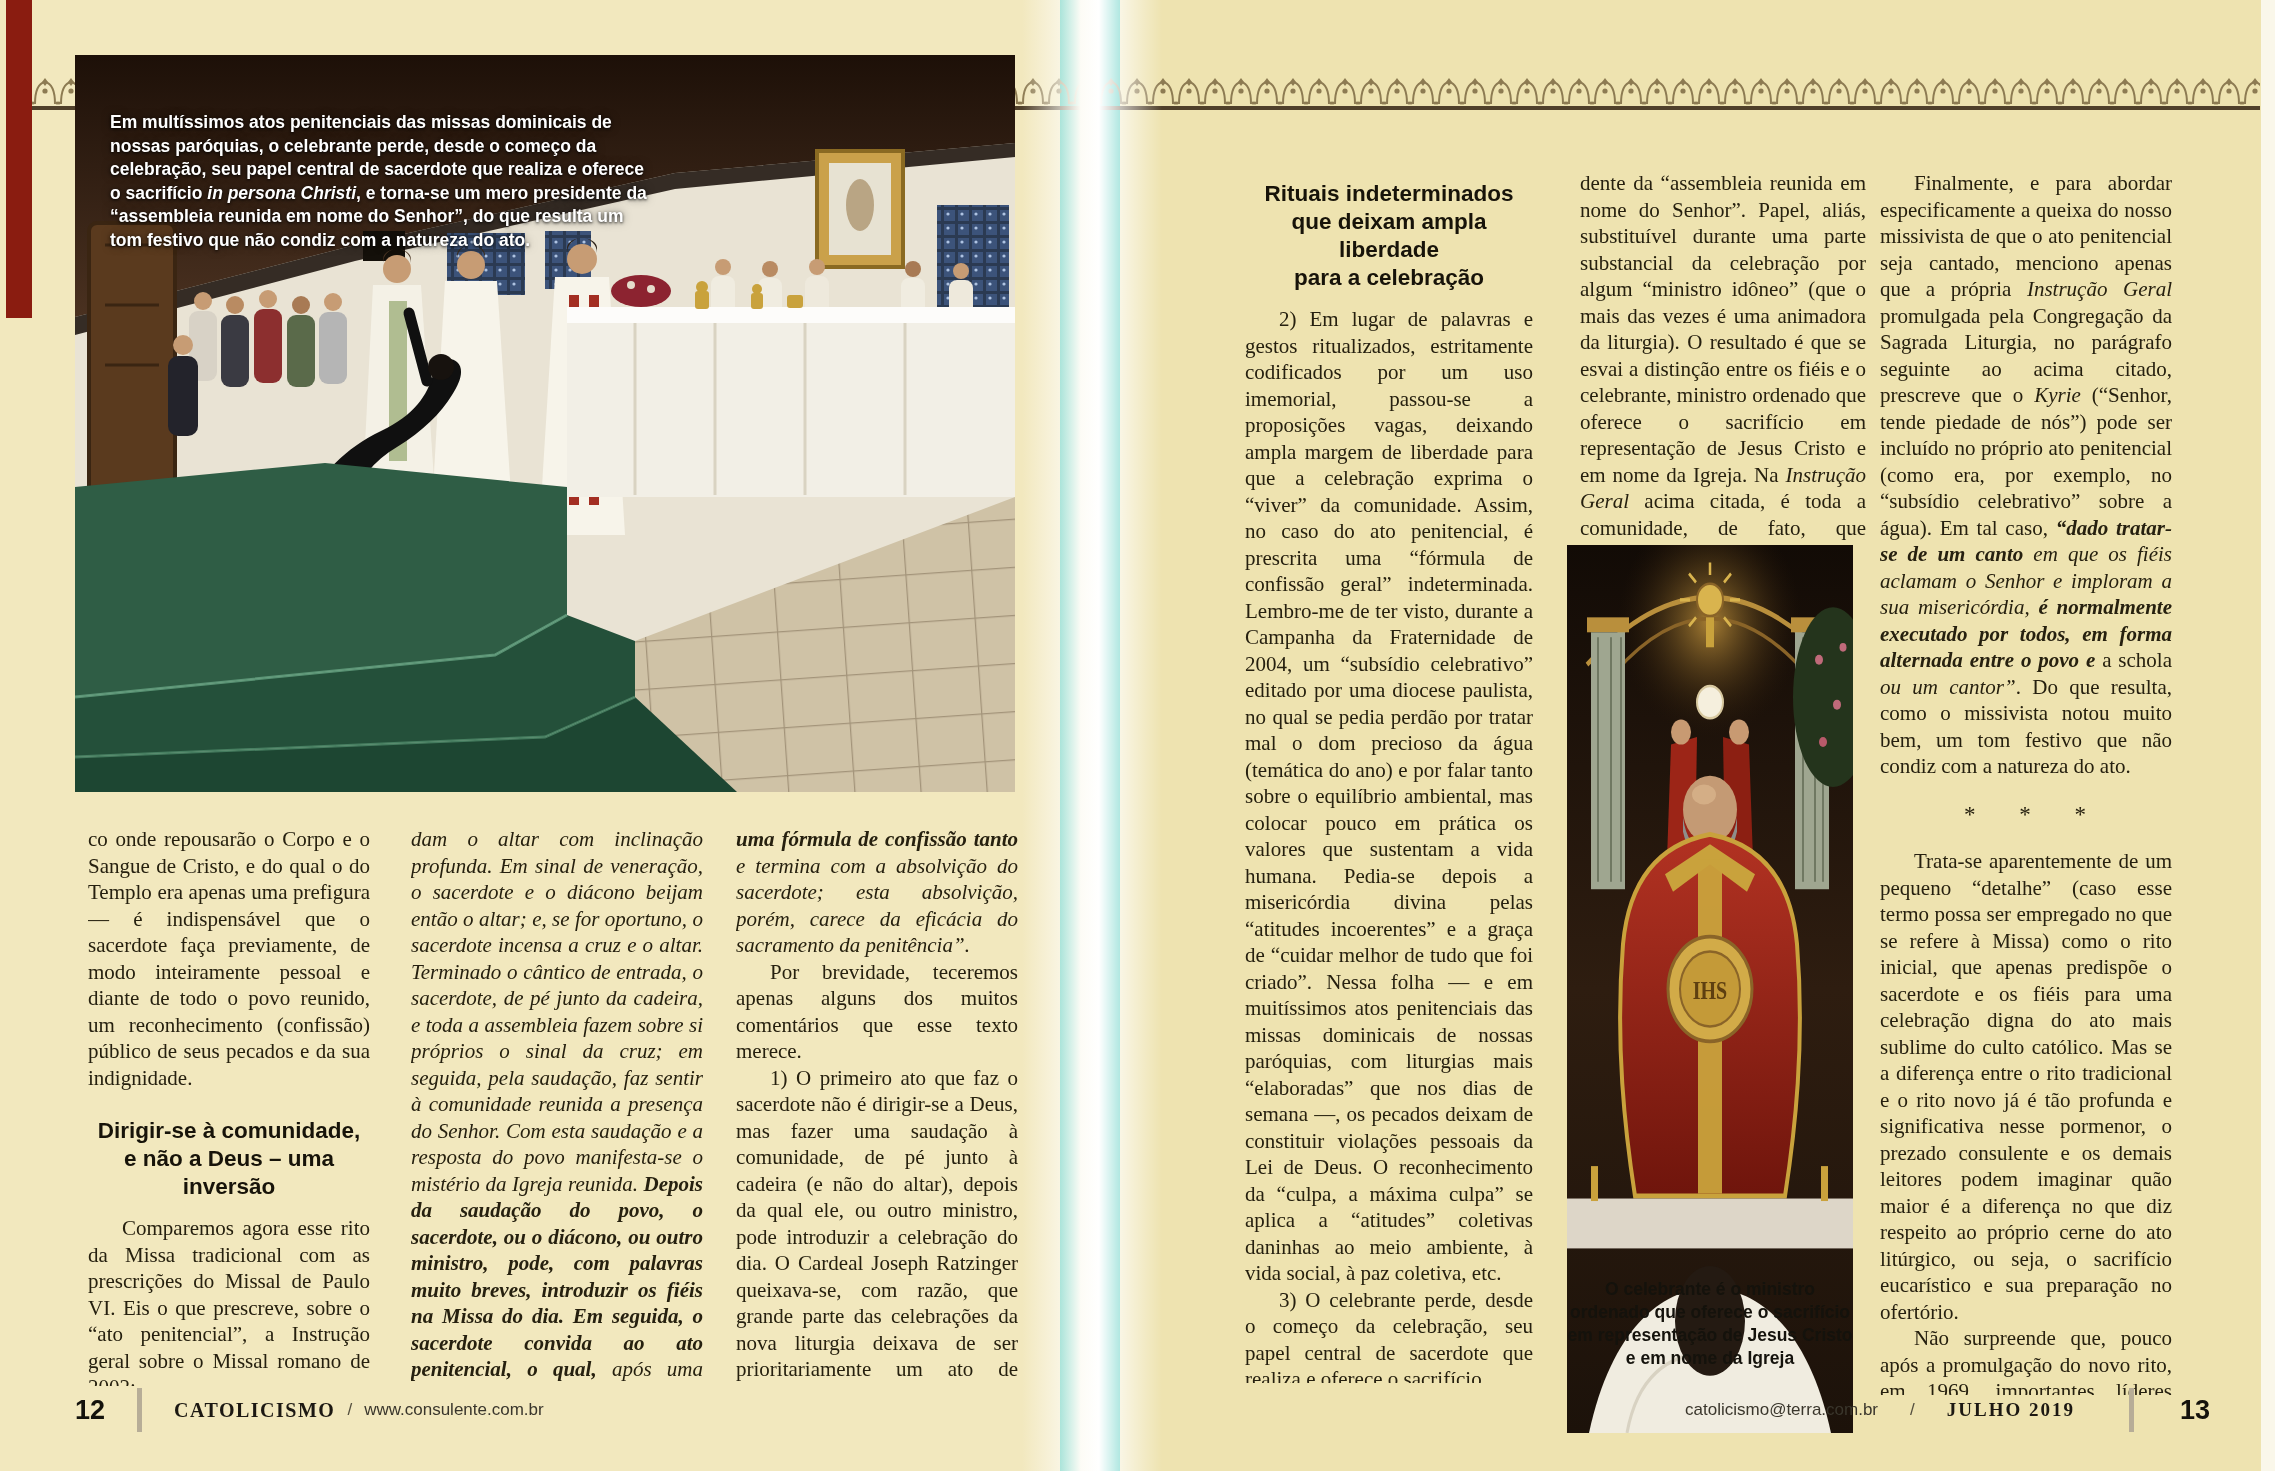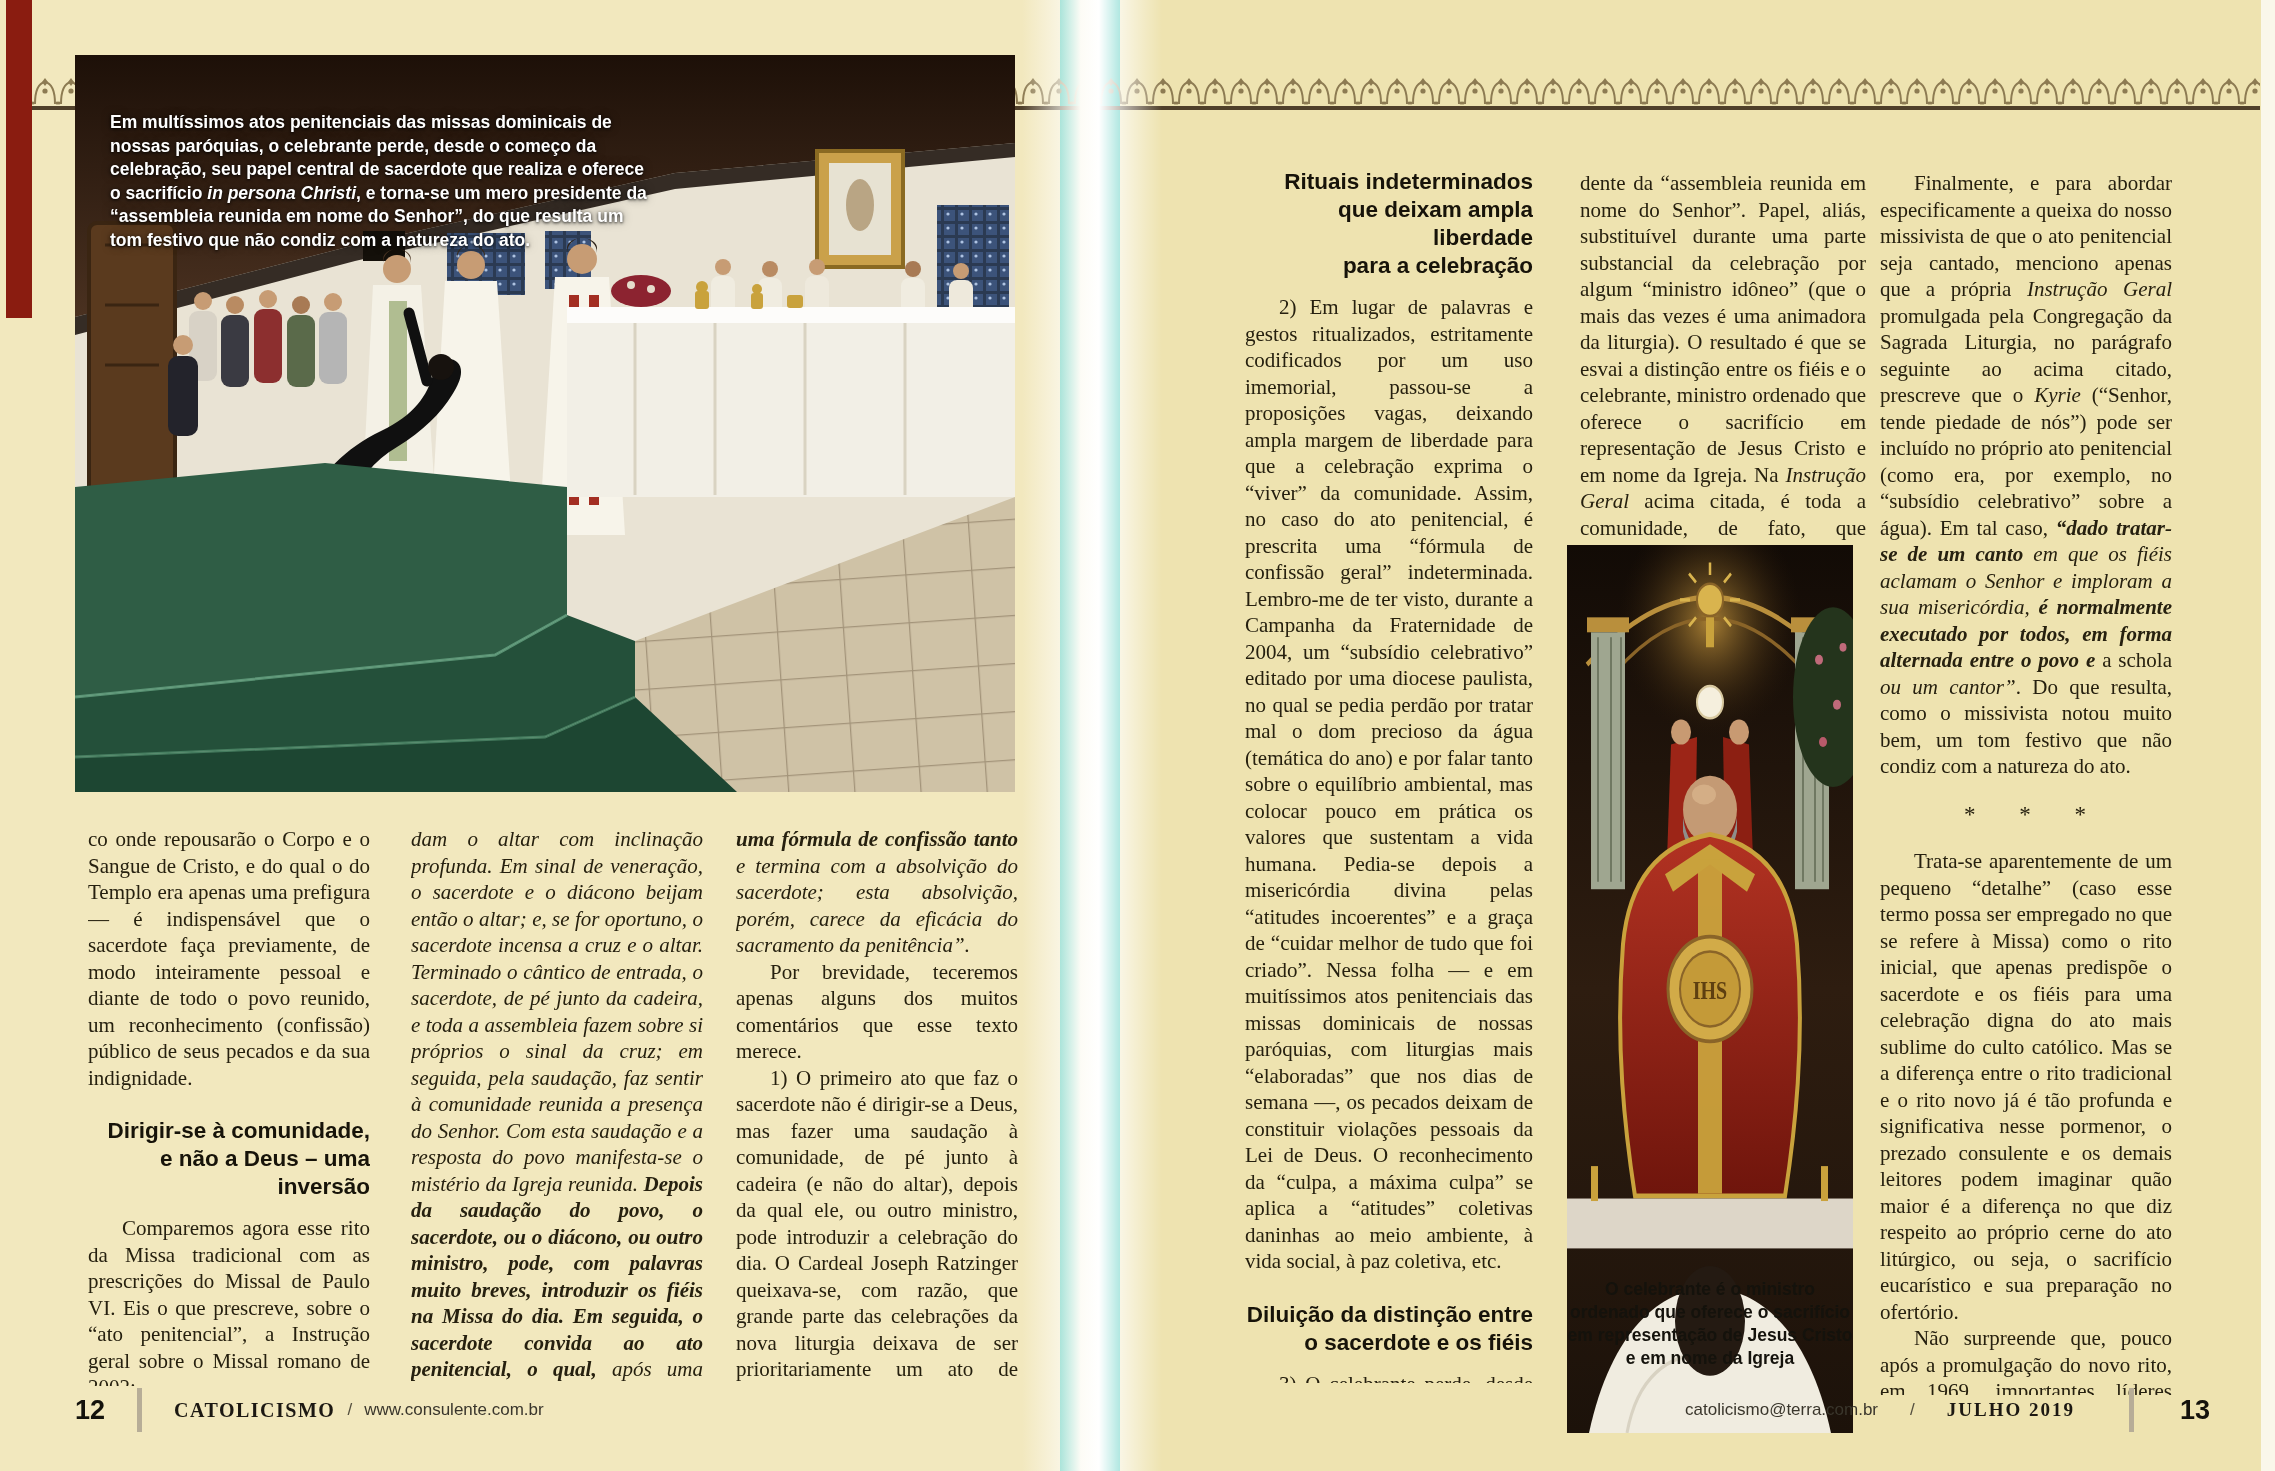--- a/index.html
+++ b/index.html
@@ -30,21 +30,21 @@
   .col{position:absolute;text-align:justify;font:21px/26.5px "Liberation Serif",serif;color:#26200f;overflow:hidden;}
   .col-l1{left:88px;top:826px;width:282px;height:560px;}
   .col-l2{left:411px;top:826px;width:292px;height:560px;}
   .col-l3{left:736px;top:826px;width:282px;height:560px;}
   .col-r1{left:1245px;top:168px;width:288px;height:1215px;}
   .col-r2{left:1580px;top:170px;width:286px;height:372px;}
   .col-r3{left:1880px;top:170px;width:292px;height:1225px;}
   .col p{margin:0;}
   .col p.ind{text-indent:34px;}
   .colhead{font:bold 22.5px/28px "Liberation Sans",sans-serif;color:#171309;
-           white-space:pre-line;text-align:right;margin:0 0 14px 0;}
+           white-space:pre-line;text-align:center;margin:12px 0 14px 0;}
   .colhead.mt{margin-top:26px;}
   .s-r{font-style:normal;font-weight:inherit;}
   .s-i{font-style:italic;}
   .s-bi{font-weight:bold;font-style:italic;}
   .asterisks{text-align:center;margin:22px 0 20px 0 !important;letter-spacing:2px;word-spacing:34px;font-size:23px;}
 
   
   .footer{position:absolute;top:1388px;display:flex;align-items:center;}
   .footer-left{left:75px;}
   .footer-right{left:1210px;width:1000px;justify-content:flex-end;gap:20px;}
@@ -240,22 +240,20 @@
     <span class="mag">CATOLICISMO</span>
     <span class="fslash">/</span>
     <span class="furl">www.consulente.com.br</span>
   </div>
 
   <div class="col col-r1">
     <h3 class="colhead">Rituais indeterminados
 que deixam ampla liberdade
 para a celebração</h3>
     <p class="ind"><span class="s-r">2) Em lugar de palavras e gestos ritualizados, estritamente codificados por um uso imemorial, passou-se a proposições vagas, deixando ampla margem de liberdade para que a celebração exprima o “viver” da comunidade. Assim, no caso do ato penitencial, é prescrita uma “fórmula de confissão geral” indeterminada. Lembro-me de ter visto, durante a Campanha da Fraternidade de 2004, um “subsídio celebrativo” editado por uma diocese paulista, no qual se pedia perdão por tratar mal o dom precioso da água (temática do ano) e por falar tanto sobre o equilíbrio ambiental, mas colocar pouco em prática os valores que sustentam a vida humana. Pedia-se depois a misericórdia divina pelas “atitudes incoerentes” e a graça de “cuidar melhor de tudo que foi criado”. Nessa folha — e em muitíssimos atos penitenciais das missas dominicais de nossas paróquias, com liturgias mais “elaboradas” que nos dias de semana —, os pecados deixam de constituir violações pessoais da Lei de Deus. O reconhecimento da “culpa, a máxima culpa” se aplica a “atitudes” coletivas daninhas ao meio ambiente, à vida social, à paz coletiva, etc.</span></p>
-    <h3 class="colhead mt">Diluição da distinção entre
-o sacerdote e os fiéis</h3>
     <p class="ind"><span class="s-r">3) O celebrante perde, desde o começo da celebração, seu papel central de sacerdote que realiza e oferece o sacrifício </span></p>
   </div>
   <div class="col col-r2">
     <p><span class="s-r">dente da “assembleia reunida em nome do Senhor”. Papel, aliás, substituível durante uma parte substancial da celebração por algum “ministro idôneo” (que o mais das vezes é uma animadora da liturgia). O resultado é que se esvai a distinção entre os fiéis e o celebrante, ministro ordenado que oferece o sacrifício em representação de Jesus Cristo e em nome da Igreja. Na </span><span class="s-i">Instrução Geral</span><span class="s-r"> acima citada, é toda a comunidade, de fato, que confessa em conjunto suas faltas.</span></p>
   </div>
 
   <div class="photo-right">
     <svg viewBox="0 0 286 712" preserveAspectRatio="none">
       <defs>
         <linearGradient id="bgDark" x1="0" y1="0" x2="0" y2="1">

